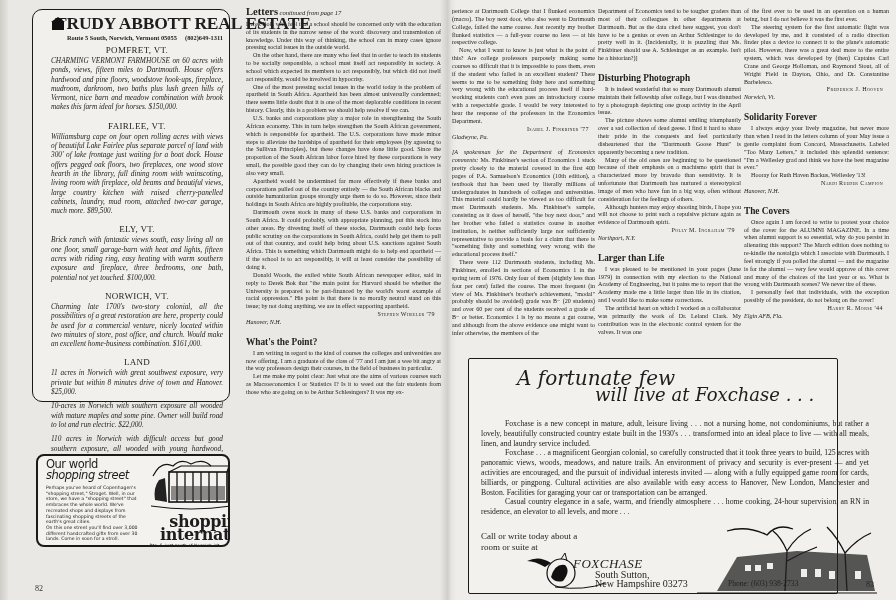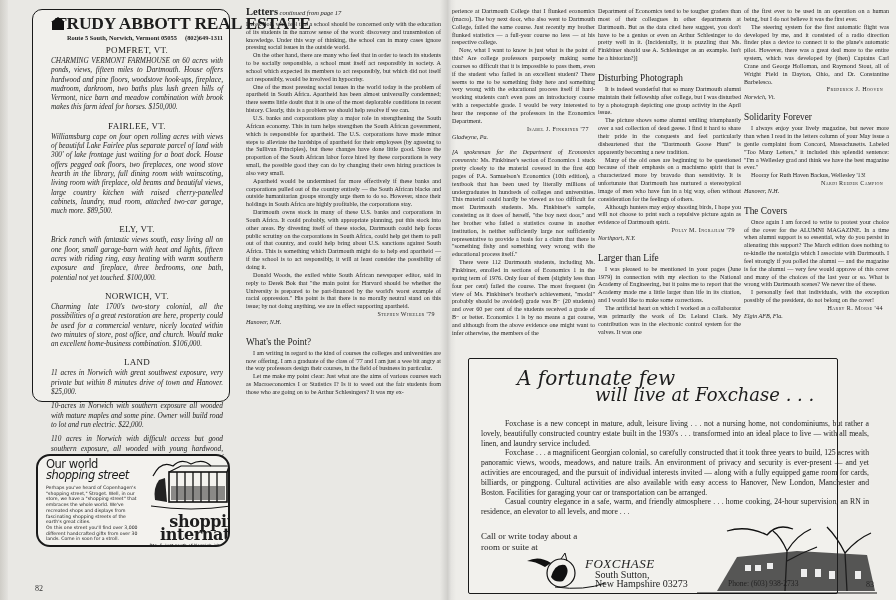--- a/index.html
+++ b/index.html
@@ -21,50 +21,50 @@
   .re-logo { width: 14px; height: 13px; position:relative; }
   .re-logo .roof { position:absolute; left:0; top:0; width:0; height:0; border-left:7px solid transparent; border-right:7px solid transparent; border-bottom:5px solid #111; }
   .re-logo .body { position:absolute; left:1px; top:5px; width:12px; height:8px; background:#111; }
   .re-title { font-family:"Liberation Serif", serif; font-weight:bold; font-size:17.5px; letter-spacing:-0.2px; white-space:nowrap; }
   .re-sub { display:flex; justify-content:space-between; font-size:6.4px; font-weight:bold; margin:0 0 3px 16px; }
   .re-town { text-align:center; font-size:9px; letter-spacing:0.3px; margin-top:4px; margin-bottom:1px; }
   .re-text { font-style:italic; font-size:7.3px; line-height:9.3px; text-align:justify; }
   .re-text.gap { margin-top:5px; }
 
   
-  .shop { position:absolute; left:36px; top:454px; width:194px; height:93px; border:2px solid #1a1a1a; border-radius:14px; background:#f3f2ee; overflow:hidden; }
+  .shop { position:absolute; left:36px; top:454px; width:194px; height:93px; border:2px solid #1a1a1a; border-radius:8px; background:#f3f2ee; overflow:hidden; }
   .shop-left { position:absolute; left:8px; top:3px; width:95px; }
   .shop-h1 { font-family:"DejaVu Sans", sans-serif; font-size:11.5px; line-height:11px; letter-spacing:-0.5px; }
   .shop-body { font-family:"DejaVu Sans", sans-serif; font-size:4.6px; line-height:5.7px; margin-top:4px; }
   .shop-fine { font-family:"DejaVu Sans", sans-serif; font-size:3px; text-align:center; margin-top:3px; }
   .shop-pic { position:absolute; left:113px; top:2px; width:80px; height:55px; }
   .shop-name { position:absolute; left:99px; top:59px; width:98px; text-align:center; font-family:"DejaVu Serif", serif; font-weight:bold; font-size:16px; line-height:13px; letter-spacing:-0.4px;margin-left:23px; }
   .shop-addr { position:absolute; left:99px; top:87px; width:96px; text-align:center; font-family:"DejaVu Sans", sans-serif; font-size:4.4px; line-height:6px; }
 
   .pagenum { position:absolute; font-size:8px; color:#333; }
 
   
   .col { position:absolute; font-size:6.1px; line-height:7.85px; text-align:justify; color:#222; }
   .col p { text-indent: 7px; }
   .col p.noindent { text-indent:0; }
   .sig { text-align:right; font-variant: small-caps; letter-spacing:0.4px; padding-right:6px; }
   .place { font-style:italic; }
-  .head { font-weight:normal; font-size:9.3px; line-height:12px; margin-top:9px; margin-bottom:2px; text-align:left; }
+  .head { font-weight:bold; font-size:9.3px; line-height:12px; margin-top:9px; margin-bottom:2px; text-align:left; }
   .letters-title { font-weight:bold; font-size:10.5px; }
   .letters-cont { font-style:italic; font-size:6.5px; font-weight:normal; }
 
   
   .fox { position:absolute; left:468px; top:358px; width:370px; height:236px; border:1.8px solid #1a1a1a; border-radius:2px; background:#f2f1ed; }
   .fox-t1 { position:absolute; left:48px; top:7px; font-family:"DejaVu Serif", serif; font-style:italic; font-size:20px; }
   .fox-t2 { position:absolute; left:126px; top:25px; font-family:"DejaVu Serif", serif; font-style:italic; font-size:18px; }
   .fox-body { position:absolute; left:12px; top:60px; width:388px; font-size:7.7px; line-height:9.8px; text-align:justify; color:#222; }
   .fox-body p { text-indent:24px; }
   .fox-call { position:absolute; left:12px; top:172px; font-size:9px; line-height:11px; }
   .fox-logo { position:absolute; left:56px; top:194px; width:120px; height:38px; }
-  .fox-brand { position:absolute; left:116px; top:197px; font-style:italic; font-size:13px; letter-spacing:0.5px; }
+  .fox-brand { position:absolute; left:104px; top:197px; font-style:italic; font-size:13px; letter-spacing:0.5px; }
   .fox-addr { position:absolute; left:126px; top:211px; font-size:10px; line-height:9px; }
   .fox-phone { position:absolute; left:207px; top:220px; font-size:7.6px;padding-left:29px; }
   .fox-pic { position:absolute; left:228px; top:162px; width:180px; height:73px; }
 </style>
 </head>
 <body>
 
 <div class="spread">
 
   <div class="page page-left">
@@ -83,21 +83,21 @@
         <span>(802)649-1311</span>
       </div>
 
       <div class="re-town">POMFRET, VT.</div>
       <div class="re-text">CHARMING VERMONT FARMHOUSE on 60 acres with ponds, views, fifteen miles to Dartmouth. House offers hardwood and pine floors, woodstove hook-ups, fireplace, mudroom, darkroom, two baths plus lush green hills of Vermont, nice barn and meadow combination with brook makes this farm ideal for horses. $150,000.</div>
       <div class="re-town" style="margin-top:9px">FAIRLEE, VT.</div>
       <div class="re-text">Williamsburg cape on four open rolling acres with views of beautiful Lake Fairlee plus separate parcel of land with 300' of lake frontage just waiting for a boat dock. House offers pegged oak floors, two fireplaces, one wood stove hearth in the library, full dining room with wainscoting, living room with fireplace, old beams and beautiful views, large country kitchen with raised cherry-panelled cabinets, laundry, mud room, attached two-car garage, much more. $89,500.</div>
       <div class="re-town" style="margin-top:9px">ELY, VT.</div>
       <div class="re-text">Brick ranch with fantastic views south, easy living all on one floor, small garage-barn with heat and lights, fifteen acres with riding ring, easy heating with warm southern exposure and fireplace, three bedrooms, one bath, potential not yet touched. $100,000.</div>
       <div class="re-town" style="margin-top:9px">NORWICH, VT.</div>
-      <div class="re-text">Charming late 1700's two-story colonial, all the possibilities of a great restoration are here, property could be used for a commercial venture, nicely located within two minutes of store, post office, and church. Would make an excellent home-business combination. $106,000.</div>
+      <div class="re-text">Charming late 1700's two-story colonial, all the possibilities of a great restoration are here, property could be used for a commercial venture, nicely located within two minutes of store, post office, and church. Would make an excellent home-business combination. $161,000.</div>
       <div class="re-town" style="margin-top:9px">LAND</div>
       <div class="re-text">11 acres in Norwich with great southwest exposure, very private but within 8 minutes drive of town and Hanover. $25,000.</div>
       <div class="re-text gap">10-acres in Norwich with southern exposure all wooded with mature maples and some pine. Owner will build road to lot and run electric. $22,000.</div>
       <div class="re-text gap">110 acres in Norwich with difficult access but good southern exposure, all wooded with young hardwood, beautiful area with views looking to the open meadows of a rare Vermont farm area. $55,000.</div>
       <div class="re-text gap">235 acres in Vershire, Vermont. 360-degree views that you can four-wheel drive to, old town road, frontage, open hillside meadows, marvelous old, Vermont sugarbush, about 60 acres open and balance wooded with hardwood. $135,000.</div>
     </div>
 
     <div class="shop">
       <div class="shop-left">
         <div class="shop-h1">Our world</div>

